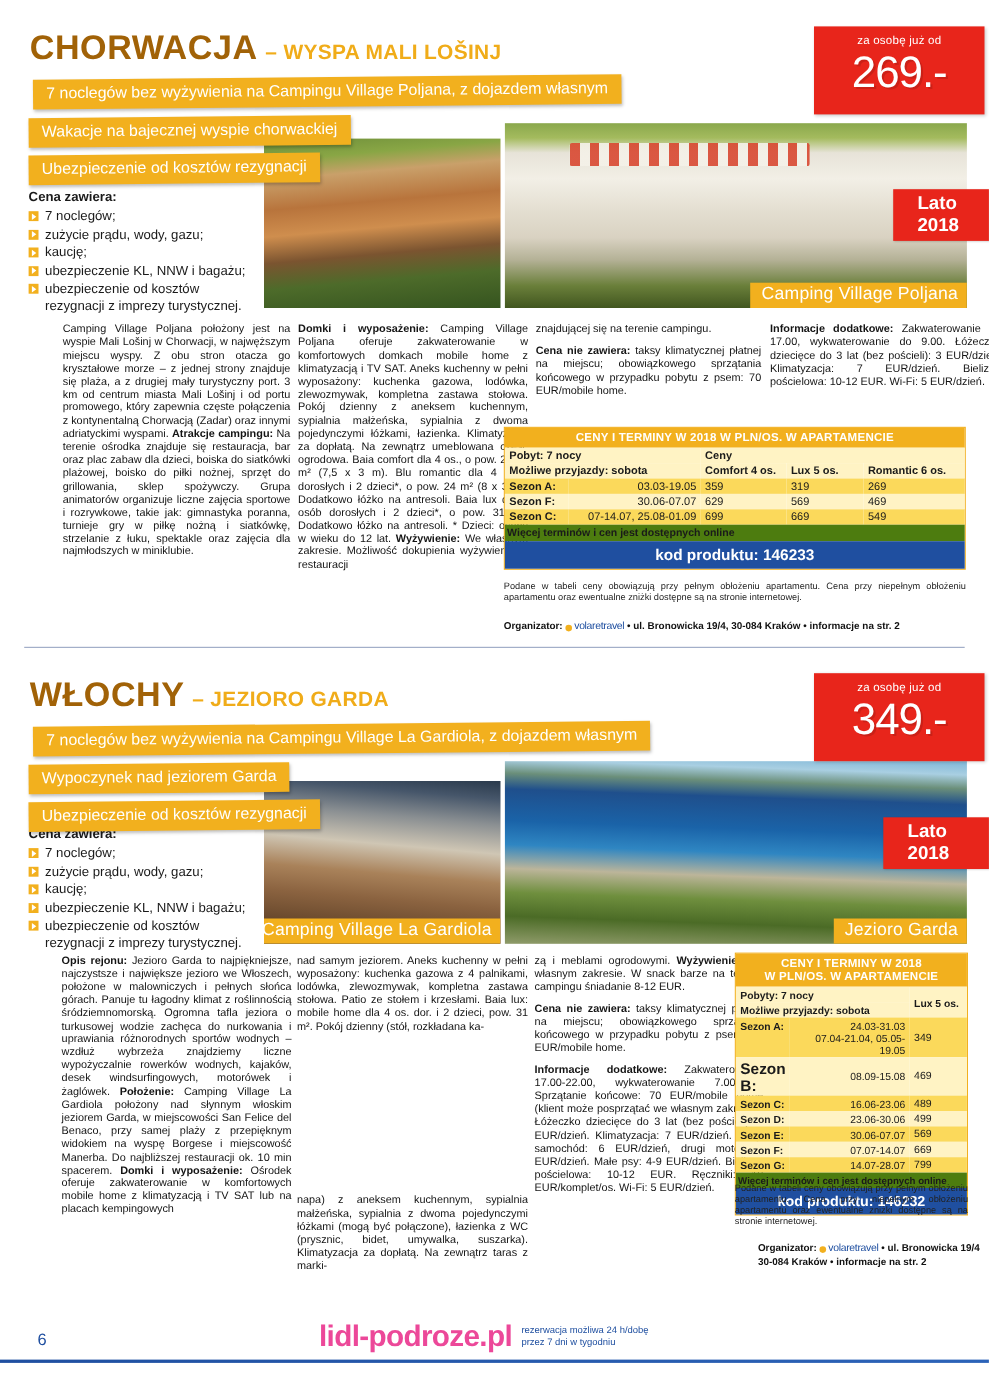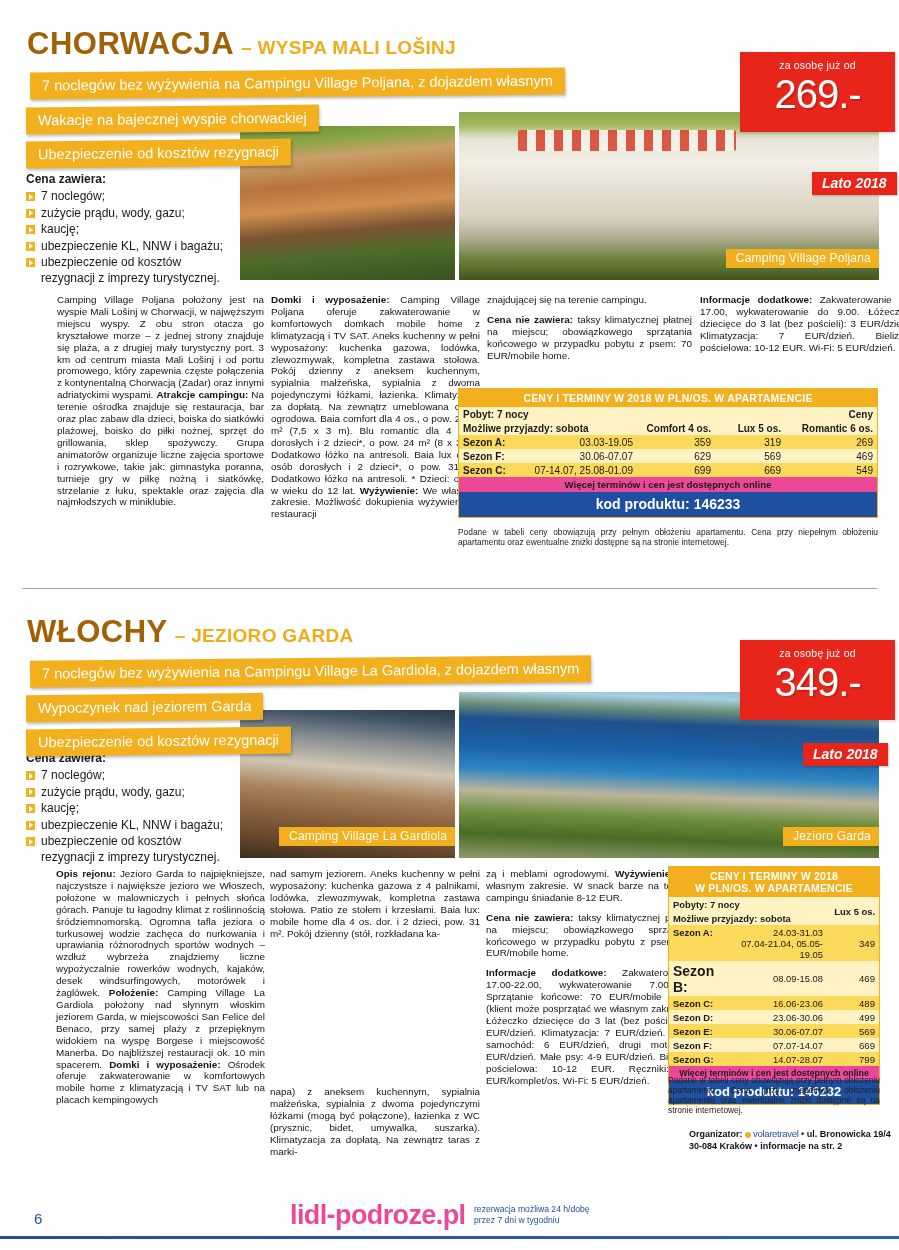--- a/index.html
+++ b/index.html
@@ -51,46 +51,44 @@
 
   
   .price-flag {
     position: absolute; right: 4px; top: 24px;
     width: 155px; height: 80px;
     background: #E8251B;
     color: #ffffff;
     text-align: center;
     z-index: 9;
     box-shadow: 1px 1px 3px rgba(0,0,0,0.2);
-    margin-top: 28px;
   }
   .price-flag .pf-small {
     font-size: 10.5px; padding-top: 7px; letter-spacing: .2px;
   }
   .price-flag .pf-big {
     font-size: 40px; font-weight: normal; line-height: 46px;
     letter-spacing: -1px;
     text-shadow: 2px 2px 0 rgba(0,0,0,0.12);
   }
 
   
   .photo { position: absolute; overflow: hidden; }
   .photo .cap {
-    position: absolute; right: 0; bottom: 12px;
+    position: absolute; right: 0; bottom: 0;
     background: #F2B01E; color: #fff;
-    font-size: 12px; padding: 2px 8px 3px 10px;
+    font-size: 16px; padding: 2px 8px 3px 10px;
     white-space: nowrap;
     letter-spacing: .2px;
   }
   .season-badge {
     position: absolute; background: #E8251B; color: #fff;
-    font-weight: bold; font-size: 14px;
-    padding: 3px 10px 4px 10px; z-index: 8;
+    font-weight: bold; font-size: 17px;
+    padding: 3px 10px 4px 22px; z-index: 8;
     box-shadow: 1px 1px 2px rgba(0,0,0,0.25);
-    font-style: italic;
   }
 
   
   .ph-cabin {
     background:
       linear-gradient(175deg, #6e8f3a 0%, #89a645 12%, #c9a06a 22%, #b8743c 38%, #cf8e4e 52%, #7b5430 66%, #4d6b2a 80%, #35541f 100%);
   }
   .ph-mobile {
     background:
       linear-gradient(180deg, #8aa84c 0%, #a4bb5e 8%, #e7e3d8 16%, #f2efe6 30%,
@@ -145,24 +143,24 @@
   .ptable .t-head {
     background: #F2B01E; color: #ffffff; text-align: center;
     font-size: 10.5px; font-weight: bold; padding: 3px 2px;
     letter-spacing: .2px; line-height: 12px;
   }
   .ptable table { width: 100%; border-collapse: collapse; font-size: 10px; }
   .ptable td { padding: 1.5px 4px; }
   .row-a { background: #FFF3C4; }
   .row-b { background: #FBD95B; }
   .ptable .lbl { font-weight: bold; }
-  .ptable .ctr { text-align: right; }
+  .ptable .ctr { text-align: left; }
   .ptable .rgt { text-align: right; }
   .more-row {
-    background: #ec4899; text-align: center; font-weight: bold;
+    background: #4d7c0f; text-align: left; font-weight: bold;
     font-size: 9.6px; padding: 2px;
   }
   .code-bar {
     background: #1F4FA0; color: #ffffff; text-align: center;
     font-weight: bold; font-size: 14px; padding: 4px 2px 5px 2px;
   }
   .fineprint {
     position: absolute; font-size: 8.4px; line-height: 10px;
     text-align: justify; color: #222;
   }
@@ -299,20 +297,25 @@
           <td class="ctr">549</td>
         </tr>
       </tbody>
         </table>
       <div class="more-row">Więcej terminów i cen jest dostępnych online</div>
       <div class="code-bar">kod produktu: 146233</div>
     </div>
 
     <div class="fineprint" style="left:458px; top:527px; width:420px;">Podane w tabeli ceny obowiązują przy pełnym obłożeniu apartamentu. Cena przy niepełnym obłożeniu apartamentu oraz ewentualne zniżki dostępne są na stronie internetowej.</div>
 
+    <div class="organizer" style="left:458px; top:563px; width:420px;">
+      <span>Organizator:</span>
+      <span class="logo-vt">volaretravel</span>
+      <span>• ul. Bronowicka 19/4, 30-084 Kraków • informacje na str. 2</span>
+    </div>
   </div>
 
   <div class="hr-mid" style="top:588px;"></div>
 
   <div class="offer" id="offer-italy">
 
     <div class="country-head">
       <span class="country-name">WŁOCHY</span><span class="country-sub">– JEZIORO GARDA</span>
     </div>
 

